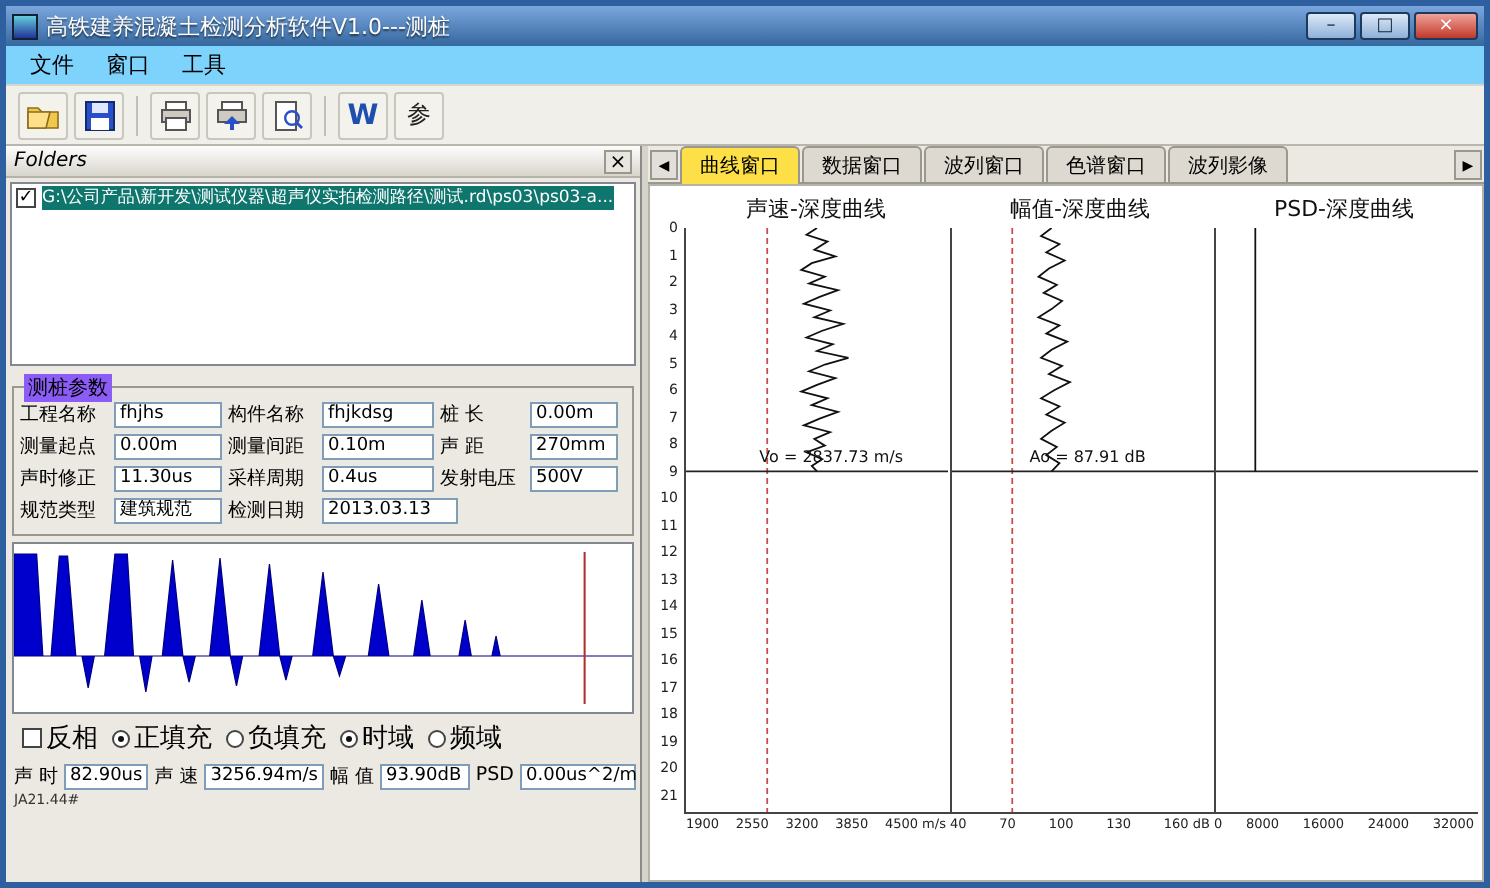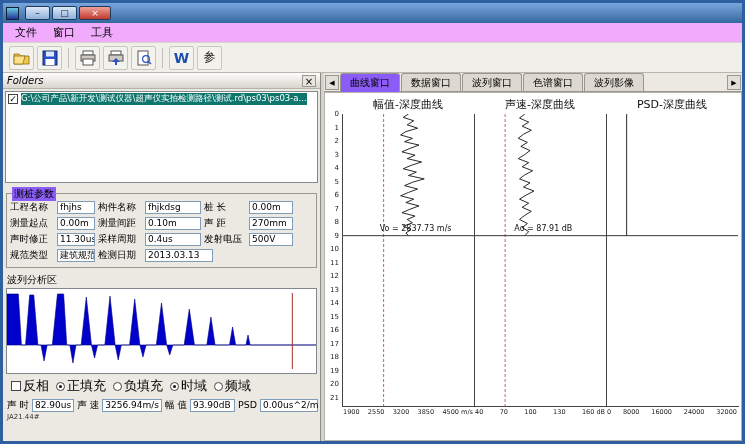--- a/index.html
+++ b/index.html
@@ -7,21 +7,21 @@
   .window { width:745px; height:444px; border:3px solid #2e5f9e; background:#ece9e2; display:flex; flex-direction:column; overflow:hidden; }
 
   
   .titlebar { height:20px; background:linear-gradient(#7aa6dd,#35689f); display:flex; align-items:center; padding:0 3px; color:#fff; font-size:11px; flex:0 0 auto; }
   .app-icon { width:13px; height:13px; background:linear-gradient(#6cd,#239); border:1px solid #123; margin-right:4px; }
   .title-text { text-shadow:0 1px 1px #234; white-space:nowrap; overflow:hidden; flex:1; }
   .tb-btn { width:25px; height:14px; margin-left:2px; border:1px solid #1c3a5e; border-radius:2px; font-size:9px; line-height:12px; text-align:center; color:#123; background:linear-gradient(#dce9f8,#8fb0d8); }
   .tb-btn.close { width:32px; background:linear-gradient(#f0a29a,#c0392b); color:#fff; }
 
   
-  .menubar { height:20px; background:#f0abfc; display:flex; align-items:center; font-size:11px; padding:0 4px; border-bottom:1px solid #d8d5cc; flex:0 0 auto; }
+  .menubar { height:20px; background:#7dd3fc; display:flex; align-items:center; font-size:11px; padding:0 4px; border-bottom:1px solid #d8d5cc; flex:0 0 auto; }
   .menu-item { padding:2px 8px; }
   .toolbar { height:30px; background:#f1efe9; display:flex; align-items:center; gap:3px; padding:0 6px; border-bottom:1px solid #b9b6ae; flex:0 0 auto; }
   .tool-btn { width:25px; height:24px; border:1px solid #c9c6bd; border-radius:2px; background:#f4f2ec; display:flex; align-items:center; justify-content:center; }
   .tool-sep { width:1px; height:20px; background:#c2bfb6; margin:0 3px; }
   .word-glyph { color:#1e4fae; font-weight:bold; font-size:14px; }
   .ref-glyph { font-size:12px; color:#222; }
 
   
   .main { flex:1; display:flex; min-height:0; }
   .sidebar { width:318px; flex:0 0 auto; background:#ece9e2; border-right:1px solid #8a8a8a; display:flex; flex-direction:column; overflow:hidden; }
@@ -36,21 +36,21 @@
   .cbox { width:10px; height:10px; border:1px solid #444; background:#fff; font-size:9px; line-height:9px; text-align:center; flex:0 0 auto; }
   .file-text { background:#0f766e; color:#fff; font-size:8.5px; white-space:nowrap; overflow:hidden; }
 
   
   .group { border:1px solid #9a978e; margin:8px 3px 3px 3px; padding:7px 3px 2px 3px; position:relative; }
   .group-title { position:absolute; top:-7px; left:5px; background:#8b5cf6; font-size:10px; padding:0 2px; }
   .prow { display:flex; align-items:center; gap:3px; margin-bottom:3px; font-size:9.5px; white-space:nowrap; }
   .plabel { width:44px; flex:0 0 auto; }
   .plabel.n { width:42px; }
   .pval { background:#fff; border:1px solid #7f9db9; height:13px; line-height:11px; font-size:9px; padding:0 2px; overflow:hidden; flex:0 0 auto; }
-  .w1{width:38px} .w2{width:56px} .w3{width:44px} .w4{width:68px}
+  .w1{width:54px} .w2{width:56px} .w3{width:44px} .w4{width:68px}
 
   
   .wave-label { font-size:10px; padding:2px 4px 1px 4px; }
   .wavebox { height:86px; background:#fff; border:1px solid #828790; margin:0 3px; position:relative; }
   .wavebox svg { display:block; width:100%; height:100%; }
 
   
   .ctrl-row { display:flex; align-items:center; gap:7px; font-size:13px; padding:3px 4px 1px 8px; white-space:nowrap; }
   .ctrl { display:flex; align-items:center; gap:2px; }
   .rad { width:9px; height:9px; border:1px solid #444; border-radius:50%; background:#fff; position:relative; display:inline-block; flex:0 0 auto; }
@@ -58,50 +58,51 @@
   .readout { display:flex; gap:3px; font-size:9.5px; padding:3px 2px 0 4px; white-space:nowrap; }
   .rbox { background:#fff; border:1px solid #7f9db9; height:13px; line-height:11px; font-size:9px; padding:0 2px; }
   .rb1{width:46px}.rb2{width:62px}.rb3{width:50px}.rb4{width:58px}
   .tiny-note { font-size:7px; color:#333; padding:1px 0 0 4px; }
 
   
   .tabbar { height:19px; display:flex; align-items:flex-end; background:#ece9e2; border-bottom:1px solid #9a978e; padding:0 1px; flex:0 0 auto; }
   .tabscroll { width:14px; height:15px; font-size:7px; text-align:center; line-height:14px; border:1px solid #9a978e; background:#e2dfd8; margin-bottom:1px; }
   .tabscroll.right { margin-left:auto; }
   .tab { font-size:10px; padding:2px 9px 1px 9px; border:1px solid #9a978e; border-bottom:none; border-radius:3px 3px 0 0; background:#ddd9d0; margin-left:1px; }
-  .tab.active { background:#8b5cf6; position:relative; top:1px; padding-bottom:2px; }
+  .tab.active { background:#fde047; position:relative; top:1px; padding-bottom:2px; }
 
   
   .chartwrap { flex:1; background:#fff; border:1px solid #b5b2a9; margin:0; padding:4px 2px 0 2px; overflow:hidden; position:relative; }
   .titles-row { display:flex; padding-left:15px; }
   .ctitle { width:132px; text-align:center; font-size:11px; color:#111; flex:0 0 auto; }
   .plot-area { position:relative; padding-left:15px; margin-top:2px; }
   .depth-axis { position:absolute; left:0; top:0; width:14px; height:292px; }
   .dtick { position:absolute; right:2px; font-size:7px; color:#222; line-height:7px; }
-  .plots { display:flex; border-bottom:1px solid #444; width:397px; }
+  .plots { display:flex; border-bottom:1px solid #444; width:397px;justify-content:space-between; }
   .plot { width:132px; height:292px; border-left:1px solid #444; position:relative; flex:0 0 auto; }
   .plot svg { display:block; width:100%; height:100%; }
   .ann { position:absolute; font-size:8px; color:#111; white-space:nowrap; }
   .xrow { display:flex; padding-left:15px; }
   .xticks { width:132px; display:flex; justify-content:space-between; font-size:6.5px; color:#222; padding:1px 1px 0 1px; flex:0 0 auto; }
 
   
   .statusbar { height:18px; background:#ece9e2; border-top:1px solid #fff; box-shadow:0 -1px 0 #b9b6ae; display:flex; align-items:center; font-size:10px; padding:0 2px; flex:0 0 auto; }
   .sb-left { padding:0 6px; }
   .sb-spacer { flex:1; }
   .sb-cell { border:1px solid; border-color:#9a978e #fff #fff #9a978e; padding:0 5px; font-size:9px; height:14px; line-height:12px; margin-left:2px; }
   .sb-grip { width:12px; height:12px; margin-left:3px; background:linear-gradient(135deg, transparent 50%, #9a978e 50%, #9a978e 60%, transparent 60%, transparent 70%, #9a978e 70%, #9a978e 80%, transparent 80%); }
 </style>
 </head>
 <body>
 
 <div class="window">
 
   <div class="titlebar">
     <div class="app-icon"></div>
+    <div class="title-text">高铁建养混凝土检测分析软件V1.0---测桩</div>
     <div class="tb-btn">–</div>
     <div class="tb-btn">□</div>
     <div class="tb-btn close">×</div>
   </div>
 
   <div class="menubar">
     <span class="menu-item">文件</span>
     <span class="menu-item">窗口</span>
     <span class="menu-item">工具</span>
   </div>
@@ -193,21 +194,20 @@
           <span class="pval w3">500V</span>
         </div>
         <div class="prow">
           <span class="plabel">规范类型</span>
           <span class="pval w1">建筑规范</span>
           <span class="plabel">检测日期</span>
           <span class="pval w4">2013.03.13</span>
         </div>
       </div>
 
-      <div class="wave-label">波列分析区</div>
       <div class="wavebox">
         <svg viewBox="0 0 300 84" preserveAspectRatio="none">
           <path fill="#0000cc" stroke="#000080" stroke-width="0.6" d="M0,56 L0,5 L11,5 L14,56 L18,56 L22,6 L26,6 L30,56 L33,56 L36,72 L39,56 L44,56 L49,5 L55,5 L58,56 L61,56 L64,74 L67,56 L72,56 L77,8 L82,56 L85,69 L88,56 L95,56 L100,7 L105,56 L108,71 L111,56 L119,56 L124,10 L129,56 L132,68 L135,56 L145,56 L150,14 L155,56 L158,66 L161,56 L172,56 L177,20 L182,56 L194,56 L198,28 L202,56 L216,56 L219,38 L222,56 L232,56 L234,46 L236,56 L300,56 Z"></path>
           <line x1="277" y1="4" x2="277" y2="80" stroke="#b03030" stroke-width="1"></line>
         </svg>
       </div>
 
       <div class="ctrl-row">
         <label class="ctrl">
           <span class="cbox"></span>
@@ -252,22 +252,22 @@
         <span class="tab active">曲线窗口</span>
         <span class="tab">数据窗口</span>
         <span class="tab">波列窗口</span>
         <span class="tab">色谱窗口</span>
         <span class="tab">波列影像</span>
         <span class="tabscroll right">▶</span>
       </div>
 
       <div class="chartwrap">
         <div class="titles-row">
+          <span class="ctitle">声速-深度曲线</span>
           <span class="ctitle">幅值-深度曲线</span>
-          <span class="ctitle">声速-深度曲线</span>
           <span class="ctitle">PSD-深度曲线</span>
         </div>
         <div class="plot-area">
           <div class="depth-axis">
               <div class="dtick" style="top: -3px;">0</div>
               <div class="dtick" style="top: 10.5185px;">1</div>
               <div class="dtick" style="top: 24.037px;">2</div>
               <div class="dtick" style="top: 37.5556px;">3</div>
               <div class="dtick" style="top: 51.0741px;">4</div>
               <div class="dtick" style="top: 64.5926px;">5</div>

